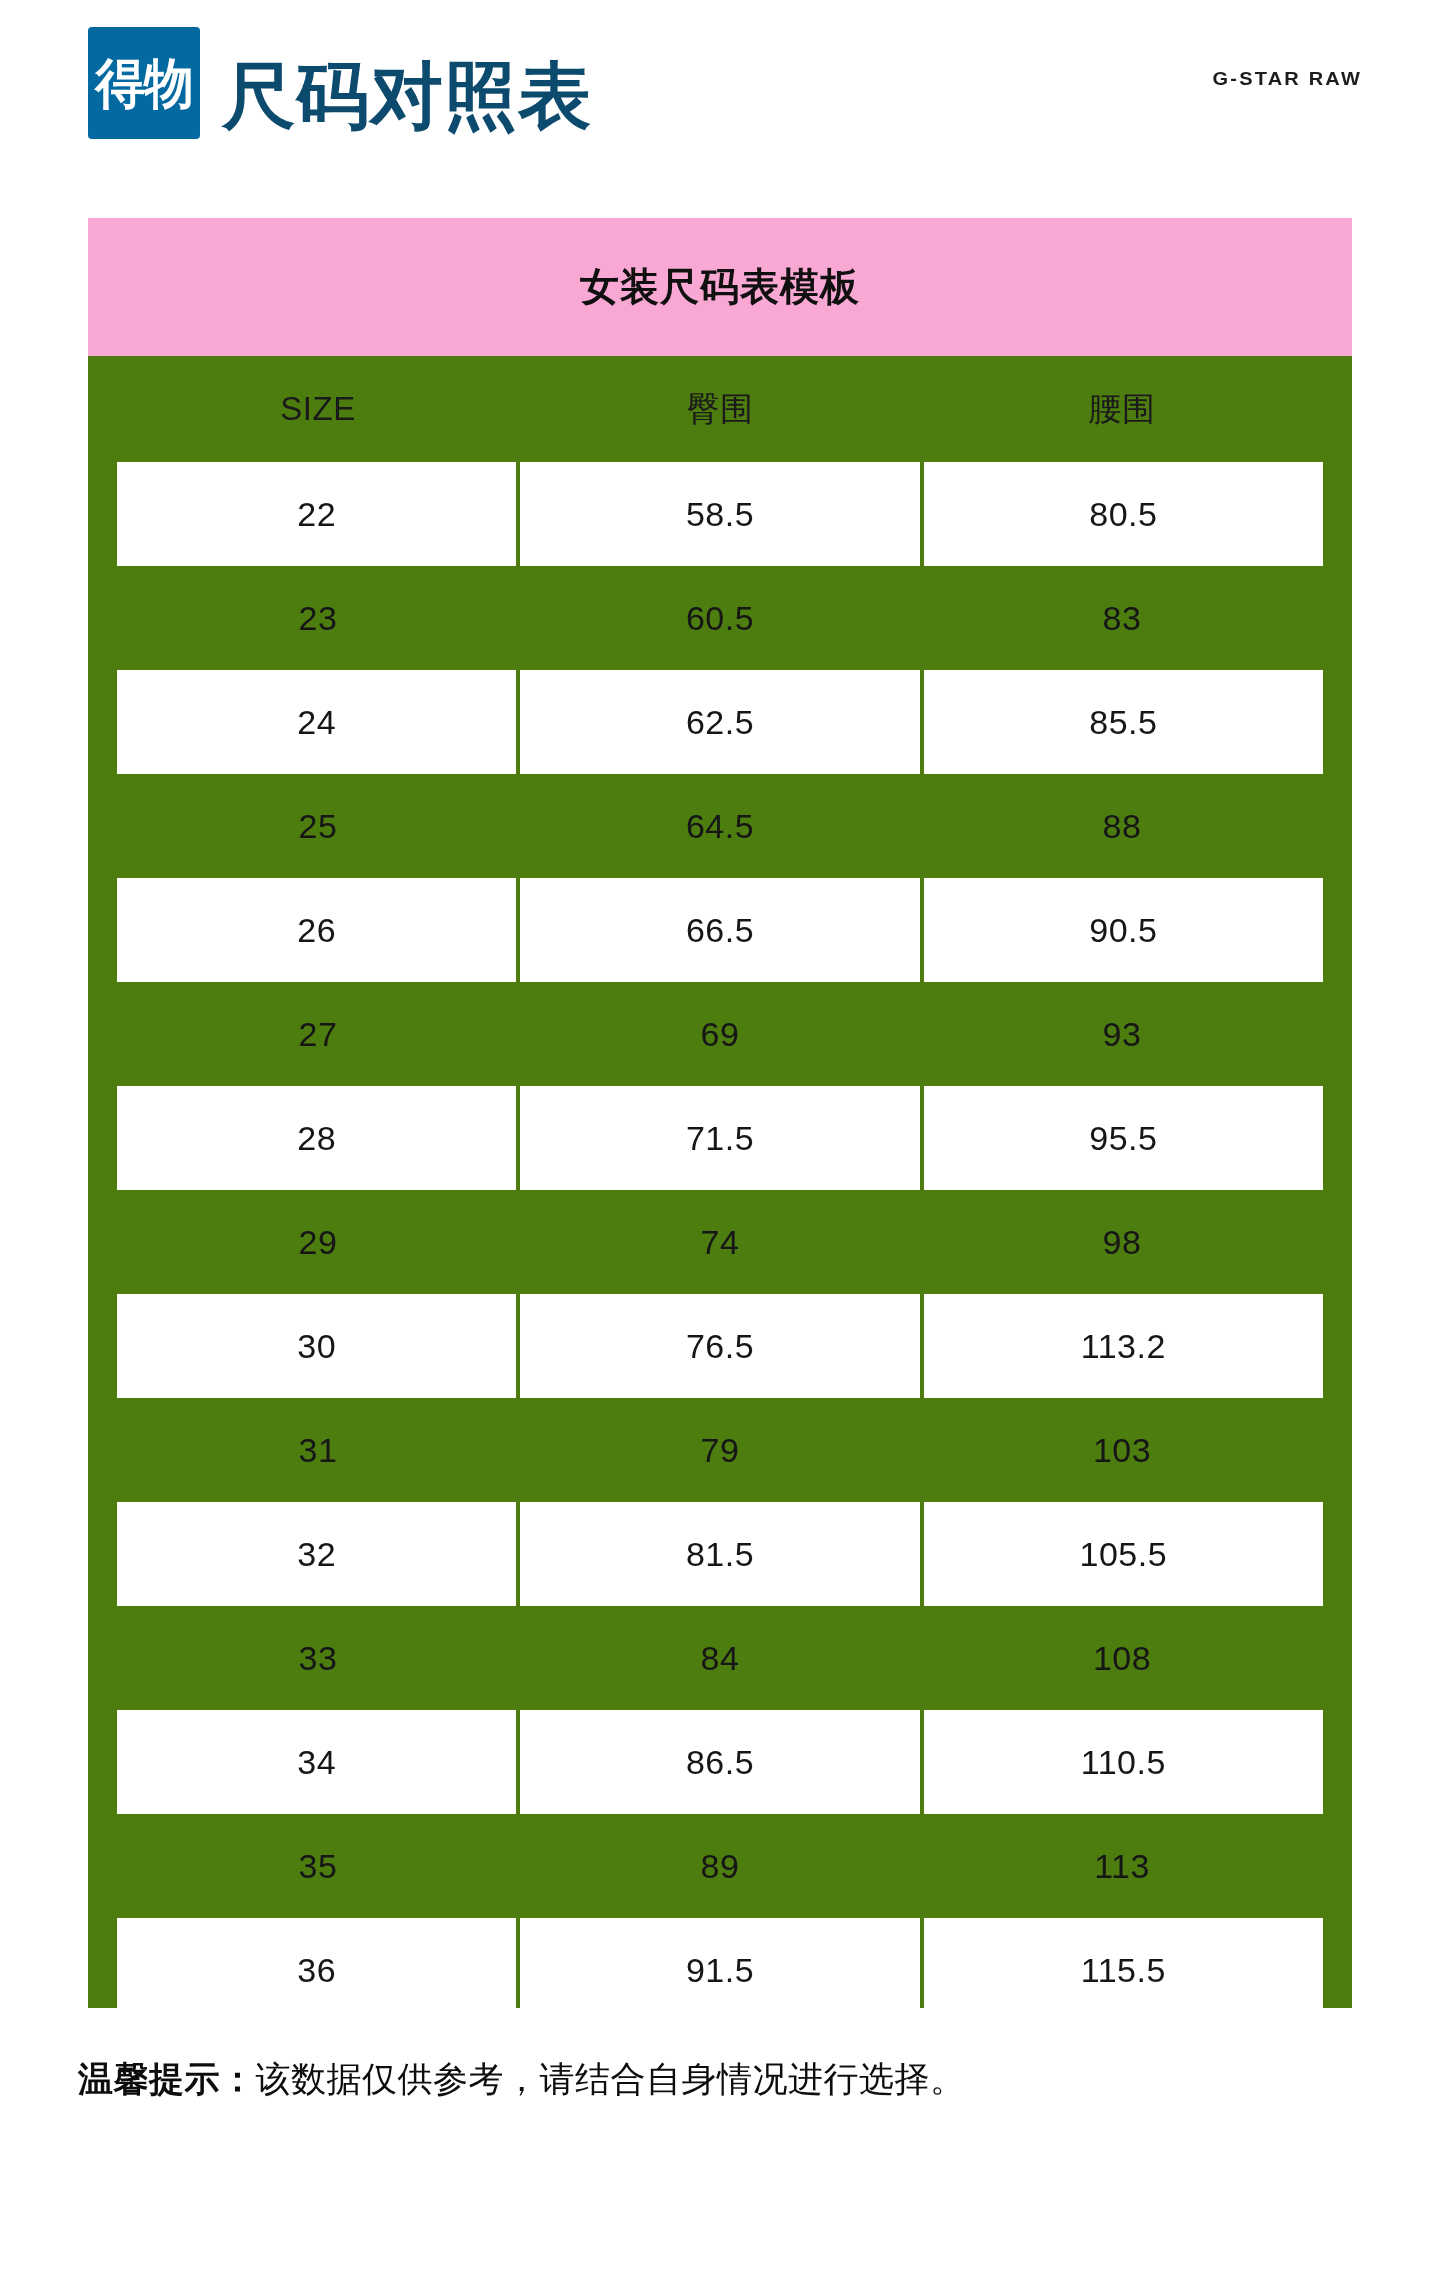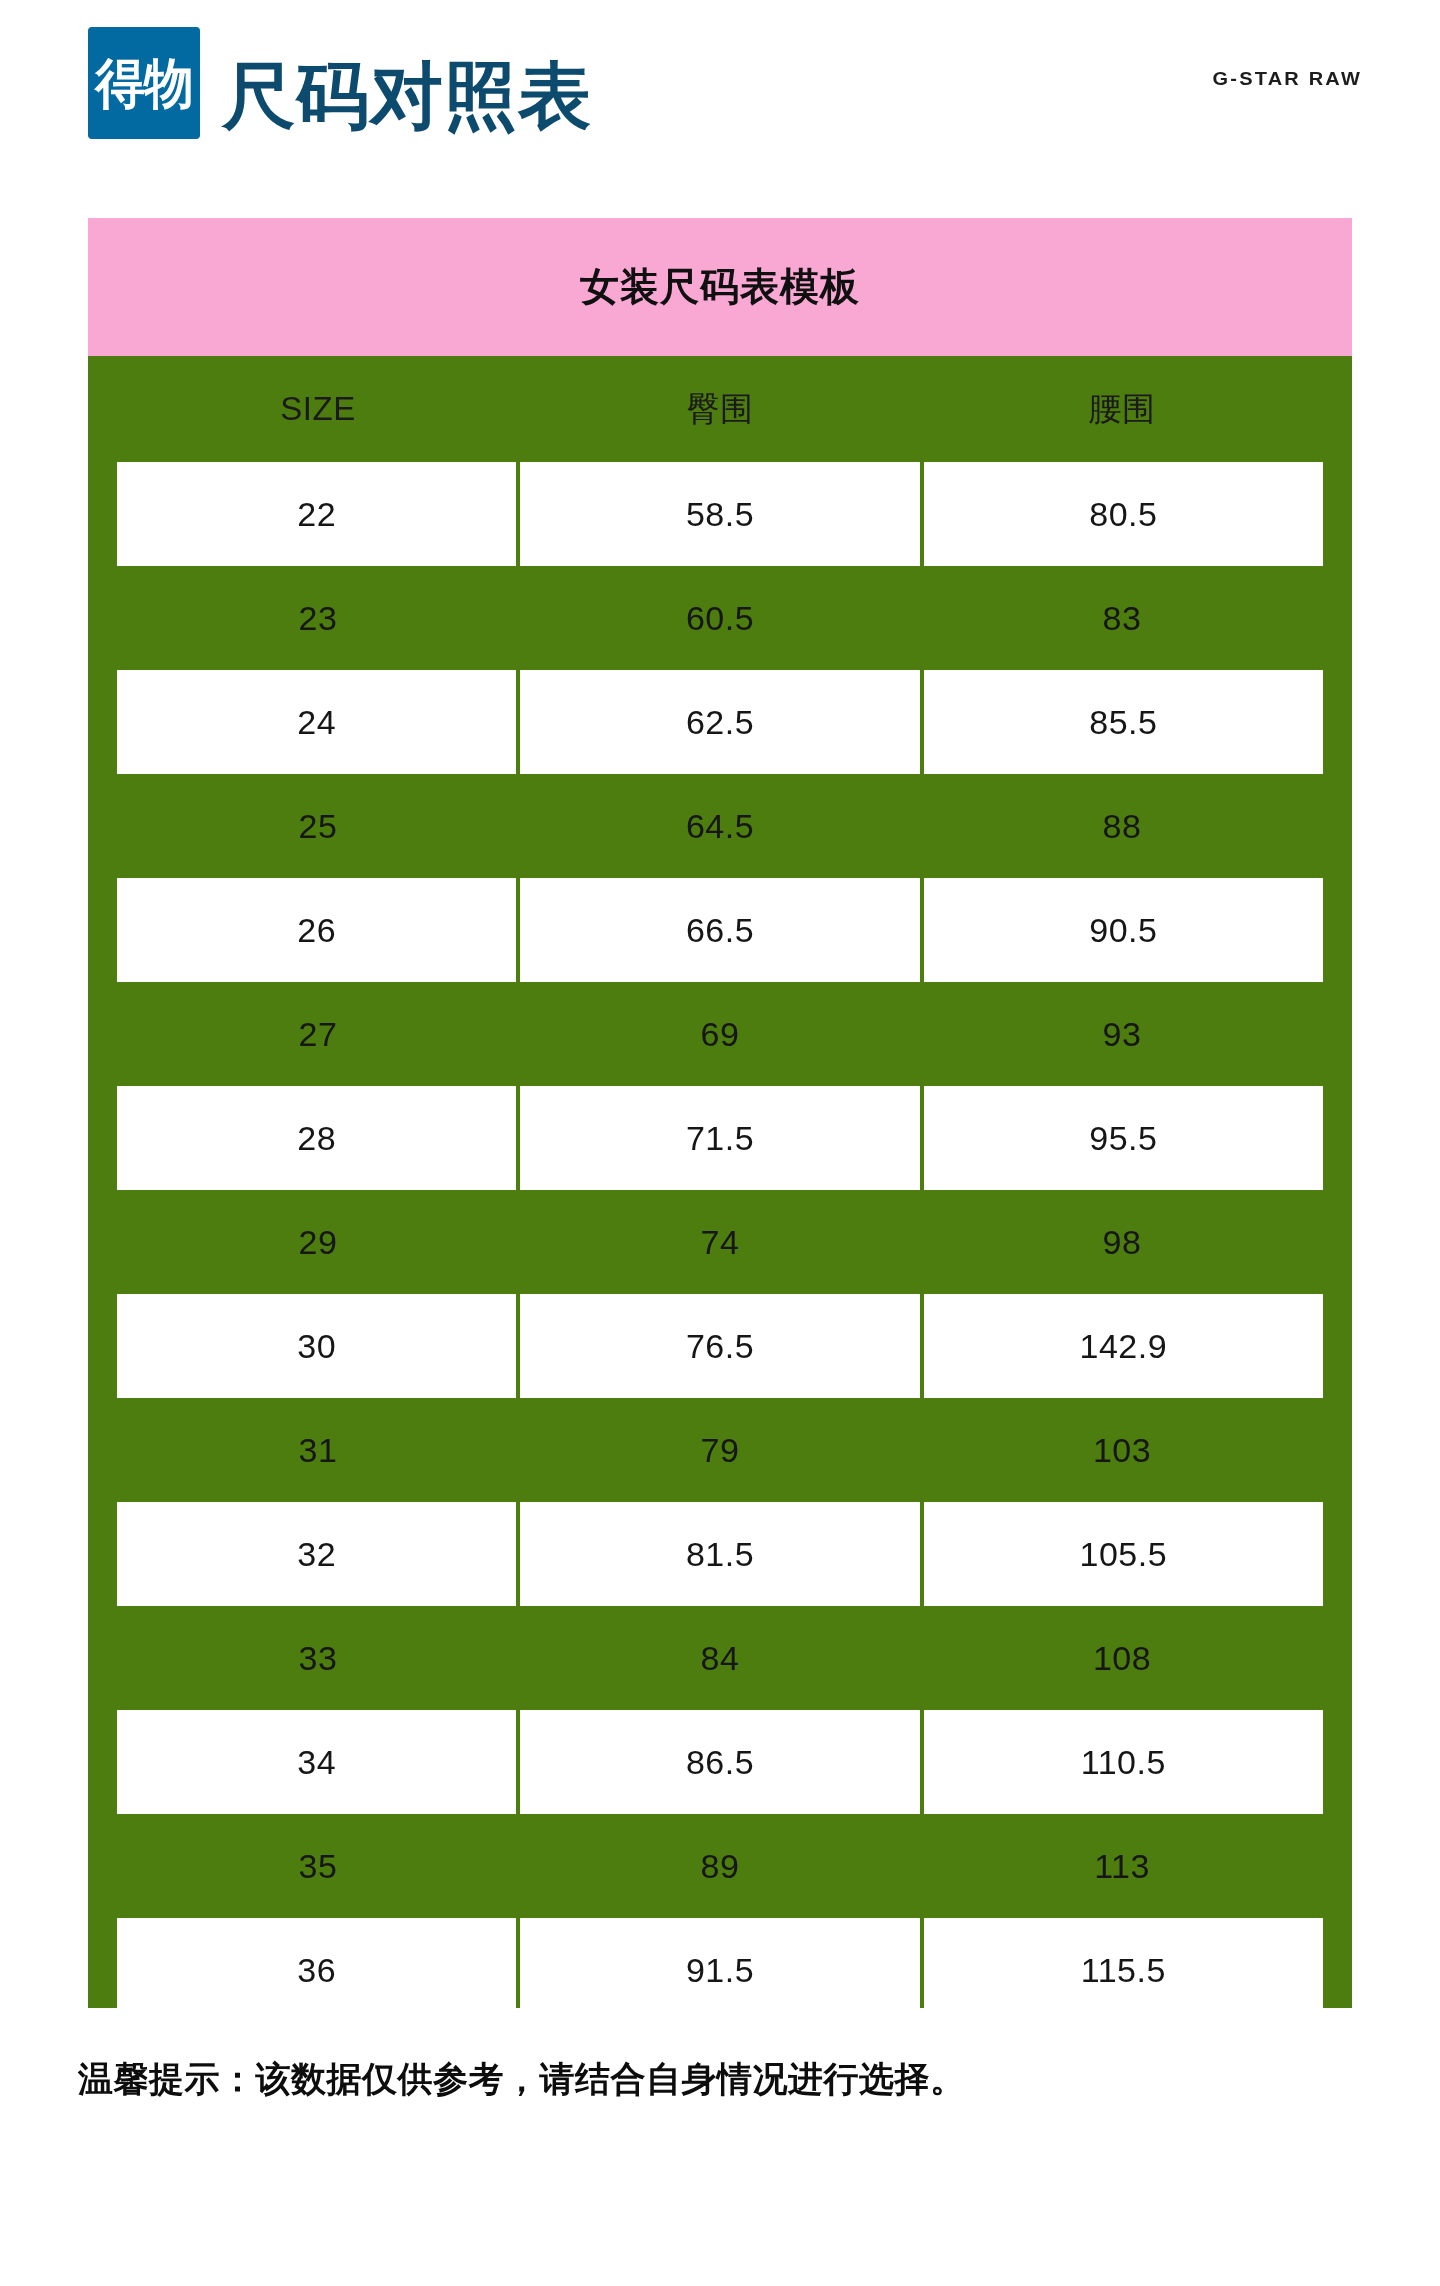--- a/index.html
+++ b/index.html
@@ -147,21 +147,21 @@
     font-size: 35px;
     line-height: 48px;
     color: #0d0d0d;
     letter-spacing: 0.5px;
     white-space: nowrap;
   }
   .footer-note .label {
     font-weight: 700;
   }
   .footer-note .body {
-    font-weight: 700;
+    font-weight: 400;
     text-align: right;
   }
 </style>
 </head>
 <body>
 
 <div class="header">
 
   <div class="brand-logo">
     <span class="brand-logo-text">得物</span>
@@ -222,21 +222,21 @@
           <div class="cell">95.5</div>
         </div>
         <div class="row tint">
           <div class="cell">29</div>
           <div class="cell">74</div>
           <div class="cell">98</div>
         </div>
         <div class="row white">
           <div class="cell">30</div>
           <div class="cell">76.5</div>
-          <div class="cell">142.9</div>
+          <div class="cell">113.2</div>
         </div>
         <div class="row tint">
           <div class="cell">31</div>
           <div class="cell">79</div>
           <div class="cell">103</div>
         </div>
         <div class="row white">
           <div class="cell">32</div>
           <div class="cell">81.5</div>
           <div class="cell">105.5</div>

